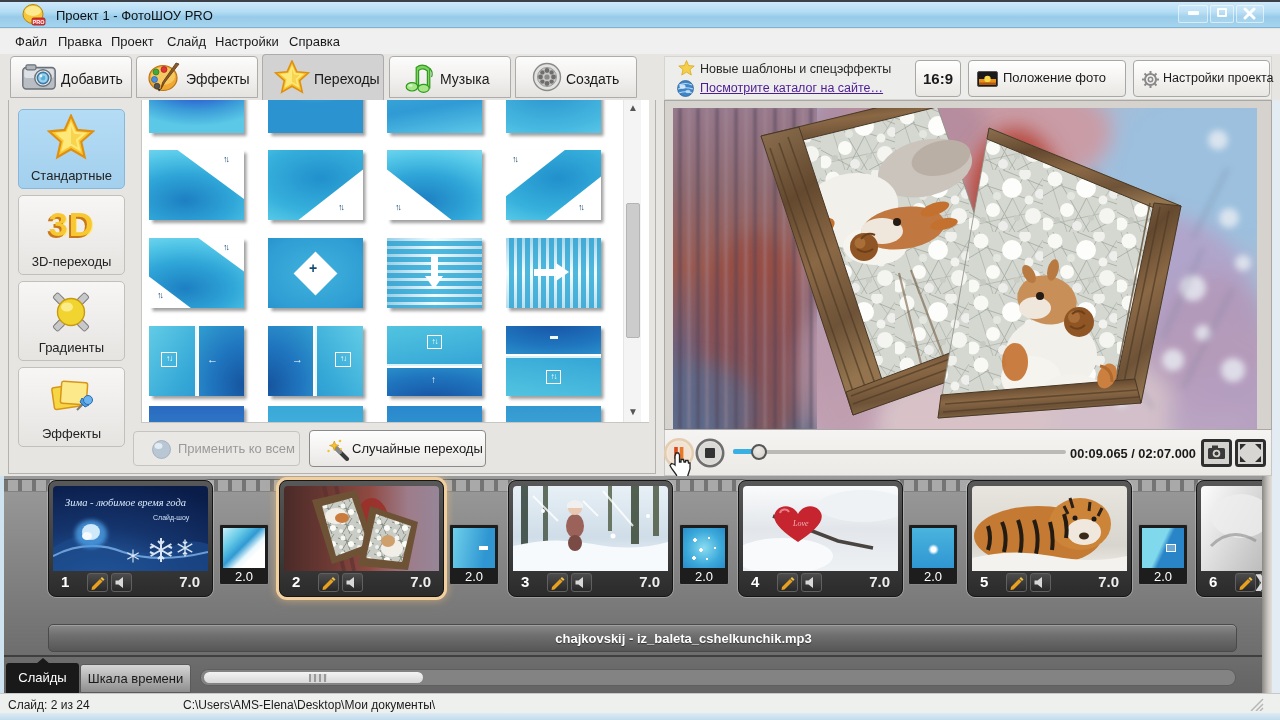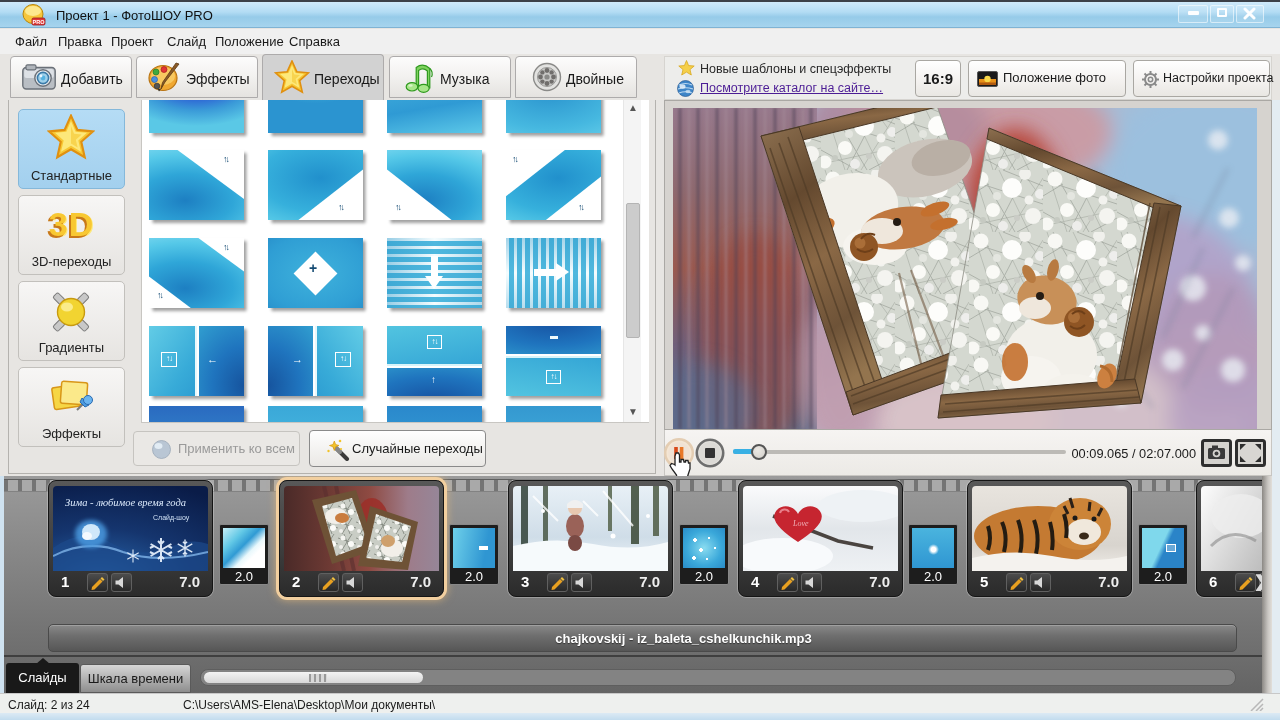--- a/index.html
+++ b/index.html
@@ -66,21 +66,21 @@
 <div class="abs" style="left:1188px;top:11px;width:11px;height:4px;background:#fdfeff;border-radius:1px"></div>
 <div class="abs" style="left:1217px;top:8px;width:10px;height:9px;border:2.5px solid #fdfeff;border-radius:1px"></div>
 <svg class="abs" style="left:1243px;top:7px" width="13" height="13" viewBox="0 0 13 13">
     <path d="M2 2 L11 11 M11 2 L2 11" stroke="#fdfeff" stroke-width="3" stroke-linecap="round"></path>
   </svg>
 <div class="abs" id="menubar">
 <span class="mi" style="left:15px">Файл</span>
     <span class="mi" style="left:58px">Правка</span>
 <span class="mi" style="left:111px">Проект</span>
     <span class="mi" style="left:167px">Слайд</span>
-<span class="mi" style="left:215px">Положение</span>
+<span class="mi" style="left:215px">Настройки</span>
     <span class="mi" style="left:289px">Справка</span>
   </div>
 <div class="abs" style="left:0;top:54px;width:1280px;height:46px;background:#e7e5e2"></div>
 <div class="abs" id="infobar"></div>
 <svg class="abs" style="left:678px;top:60px" width="17" height="16" viewBox="0 0 17 16">
     <path d="M8.5 0.5 L10.6 5.6 L16.2 6 L12 9.6 L13.3 15 L8.5 12.1 L3.7 15 L5 9.6 L0.8 6 L6.4 5.6 Z" fill="#f5cf4a" stroke="#d8a820" stroke-width="0.8"></path>
   </svg>
 <div class="abs" style="left:700px;top:62px;font-size:12.5px;color:#2a2a2a">Новые шаблоны и спецэффекты</div>
 <svg class="abs" style="left:677px;top:80px" width="17" height="17" viewBox="0 0 17 17">
 <circle cx="8.5" cy="8.5" r="8" fill="#3d85c8"></circle>
@@ -108,21 +108,21 @@
     </svg></div>
 <div class="tab" style="left:10px"></div>
 <div class="tab" style="left:136px"></div>
 <div class="tab sel" style="left:262px"></div>
 <div class="tab" style="left:389px"></div>
 <div class="tab" style="left:515px"></div>
 <div class="tablbl" style="left:61px;top:71px">Добавить</div>
 <div class="tablbl" style="left:186px;top:71px">Эффекты</div>
 <div class="tablbl" style="left:314px;top:71px">Переходы</div>
 <div class="tablbl" style="left:440px;top:71px">Музыка</div>
-<div class="tablbl" style="left:566px;top:71px">Двойные</div>
+<div class="tablbl" style="left:566px;top:71px">Создать</div>
 <svg class="abs" style="left:22px;top:64px" width="34" height="26" viewBox="0 0 34 26">
 <rect x="0.8" y="3.5" width="32.4" height="21.5" rx="3.5" fill="#b9bec4" stroke="#6a7078" stroke-width="1.4"></rect>
 <rect x="2.2" y="5" width="29.6" height="9" rx="2.5" fill="#dde1e6"></rect>
 <rect x="4" y="0.8" width="10" height="5" rx="1.5" fill="#b0b5bb" stroke="#6a7078" stroke-width="1.2"></rect>
 <circle cx="21" cy="14" r="8.2" fill="#e8ecf0" stroke="#6a7078" stroke-width="1.4"></circle>
 <circle cx="21" cy="14" r="5.6" fill="#9ed0ea" stroke="#3a7aa8" stroke-width="1.6"></circle>
 <circle cx="21" cy="14" r="2.4" fill="#55b2e0"></circle>
     <circle cx="19" cy="12" r="1.4" fill="#e8f6ff"></circle>
   </svg>
 <svg class="abs" style="left:148px;top:62px" width="34" height="30" viewBox="0 0 34 30">
@@ -436,21 +436,21 @@
 <circle cx="47" cy="16" r="13.2" fill="#e2e0dc" stroke="#6e6e6e" stroke-width="2.6"></circle>
 <circle cx="47" cy="16" r="10.8" fill="#dcdad6"></circle>
 <rect x="42" y="11" width="10" height="10" rx="1" fill="#333"></rect>
 </svg>
 <svg class="abs" style="left:668px;top:452px" width="24" height="28" viewBox="0 0 24 28">
 <path d="M8 1 L10.5 1 L11.5 3 L11.5 10 L13 10 L13 7.5 L15.5 7.5 L16 10 L17.5 10 L17.5 8.5 L20 8.5 L20.5 11 L22 11 L22 17 L20 23 L19 27 L9 27 L8.5 23 L4 17 L2 13.5 L3.5 11.5 L6.5 12.5 L7 13 L7 4 Z" fill="#fff" stroke="#222" stroke-width="1.3"></path>
 </svg>
 <div class="abs" style="left:733px;top:450px;width:333px;height:4px;background:#bcbab6;border-radius:2px"></div>
 <div class="abs" style="left:733px;top:449px;width:26px;height:5px;background:#38b0e4;border-radius:2px"></div>
 <div class="abs" style="left:751px;top:444px;width:16px;height:16px;background:radial-gradient(circle at 40% 35%,#ece9e4,#d2cfca);border:2px solid #555;border-radius:50%"></div>
-<div class="abs" style="left:950px;top:446px;width:246px;text-align:right;font-size:12.8px;font-weight:normal;color:#1a1a1a">00:09.065 / 02:07.000</div>
+<div class="abs" style="left:950px;top:446px;width:246px;text-align:right;font-size:12.8px;font-weight:bold;color:#1a1a1a">00:09.065 / 02:07.000</div>
 <svg class="abs" style="left:1201px;top:439px" width="66" height="28" viewBox="0 0 66 28">
 <rect x="1.5" y="1.5" width="28" height="25" rx="2" fill="#d4d2ce" stroke="#2e2e2e" stroke-width="3"></rect>
 <rect x="35.5" y="1.5" width="28" height="25" rx="2" fill="#d8d6d2" stroke="#2e2e2e" stroke-width="3"></rect>
 <rect x="7" y="9" width="17" height="11" rx="1.5" fill="#3a3a3a"></rect>
 <rect x="11" y="6.5" width="6" height="3.5" fill="#3a3a3a"></rect>
 <circle cx="15.5" cy="14.5" r="3.8" fill="#d4d2ce"></circle>
     <circle cx="15.5" cy="14.5" r="2" fill="#3a3a3a"></circle>
 <g fill="#2e2e2e">
 <path d="M39 5 h6 l-6 6 Z M60 5 v6 l-6 -6 Z M39 23 v-6 l6 6 Z M60 23 h-6 l6 -6 Z"></path>
 </g>

